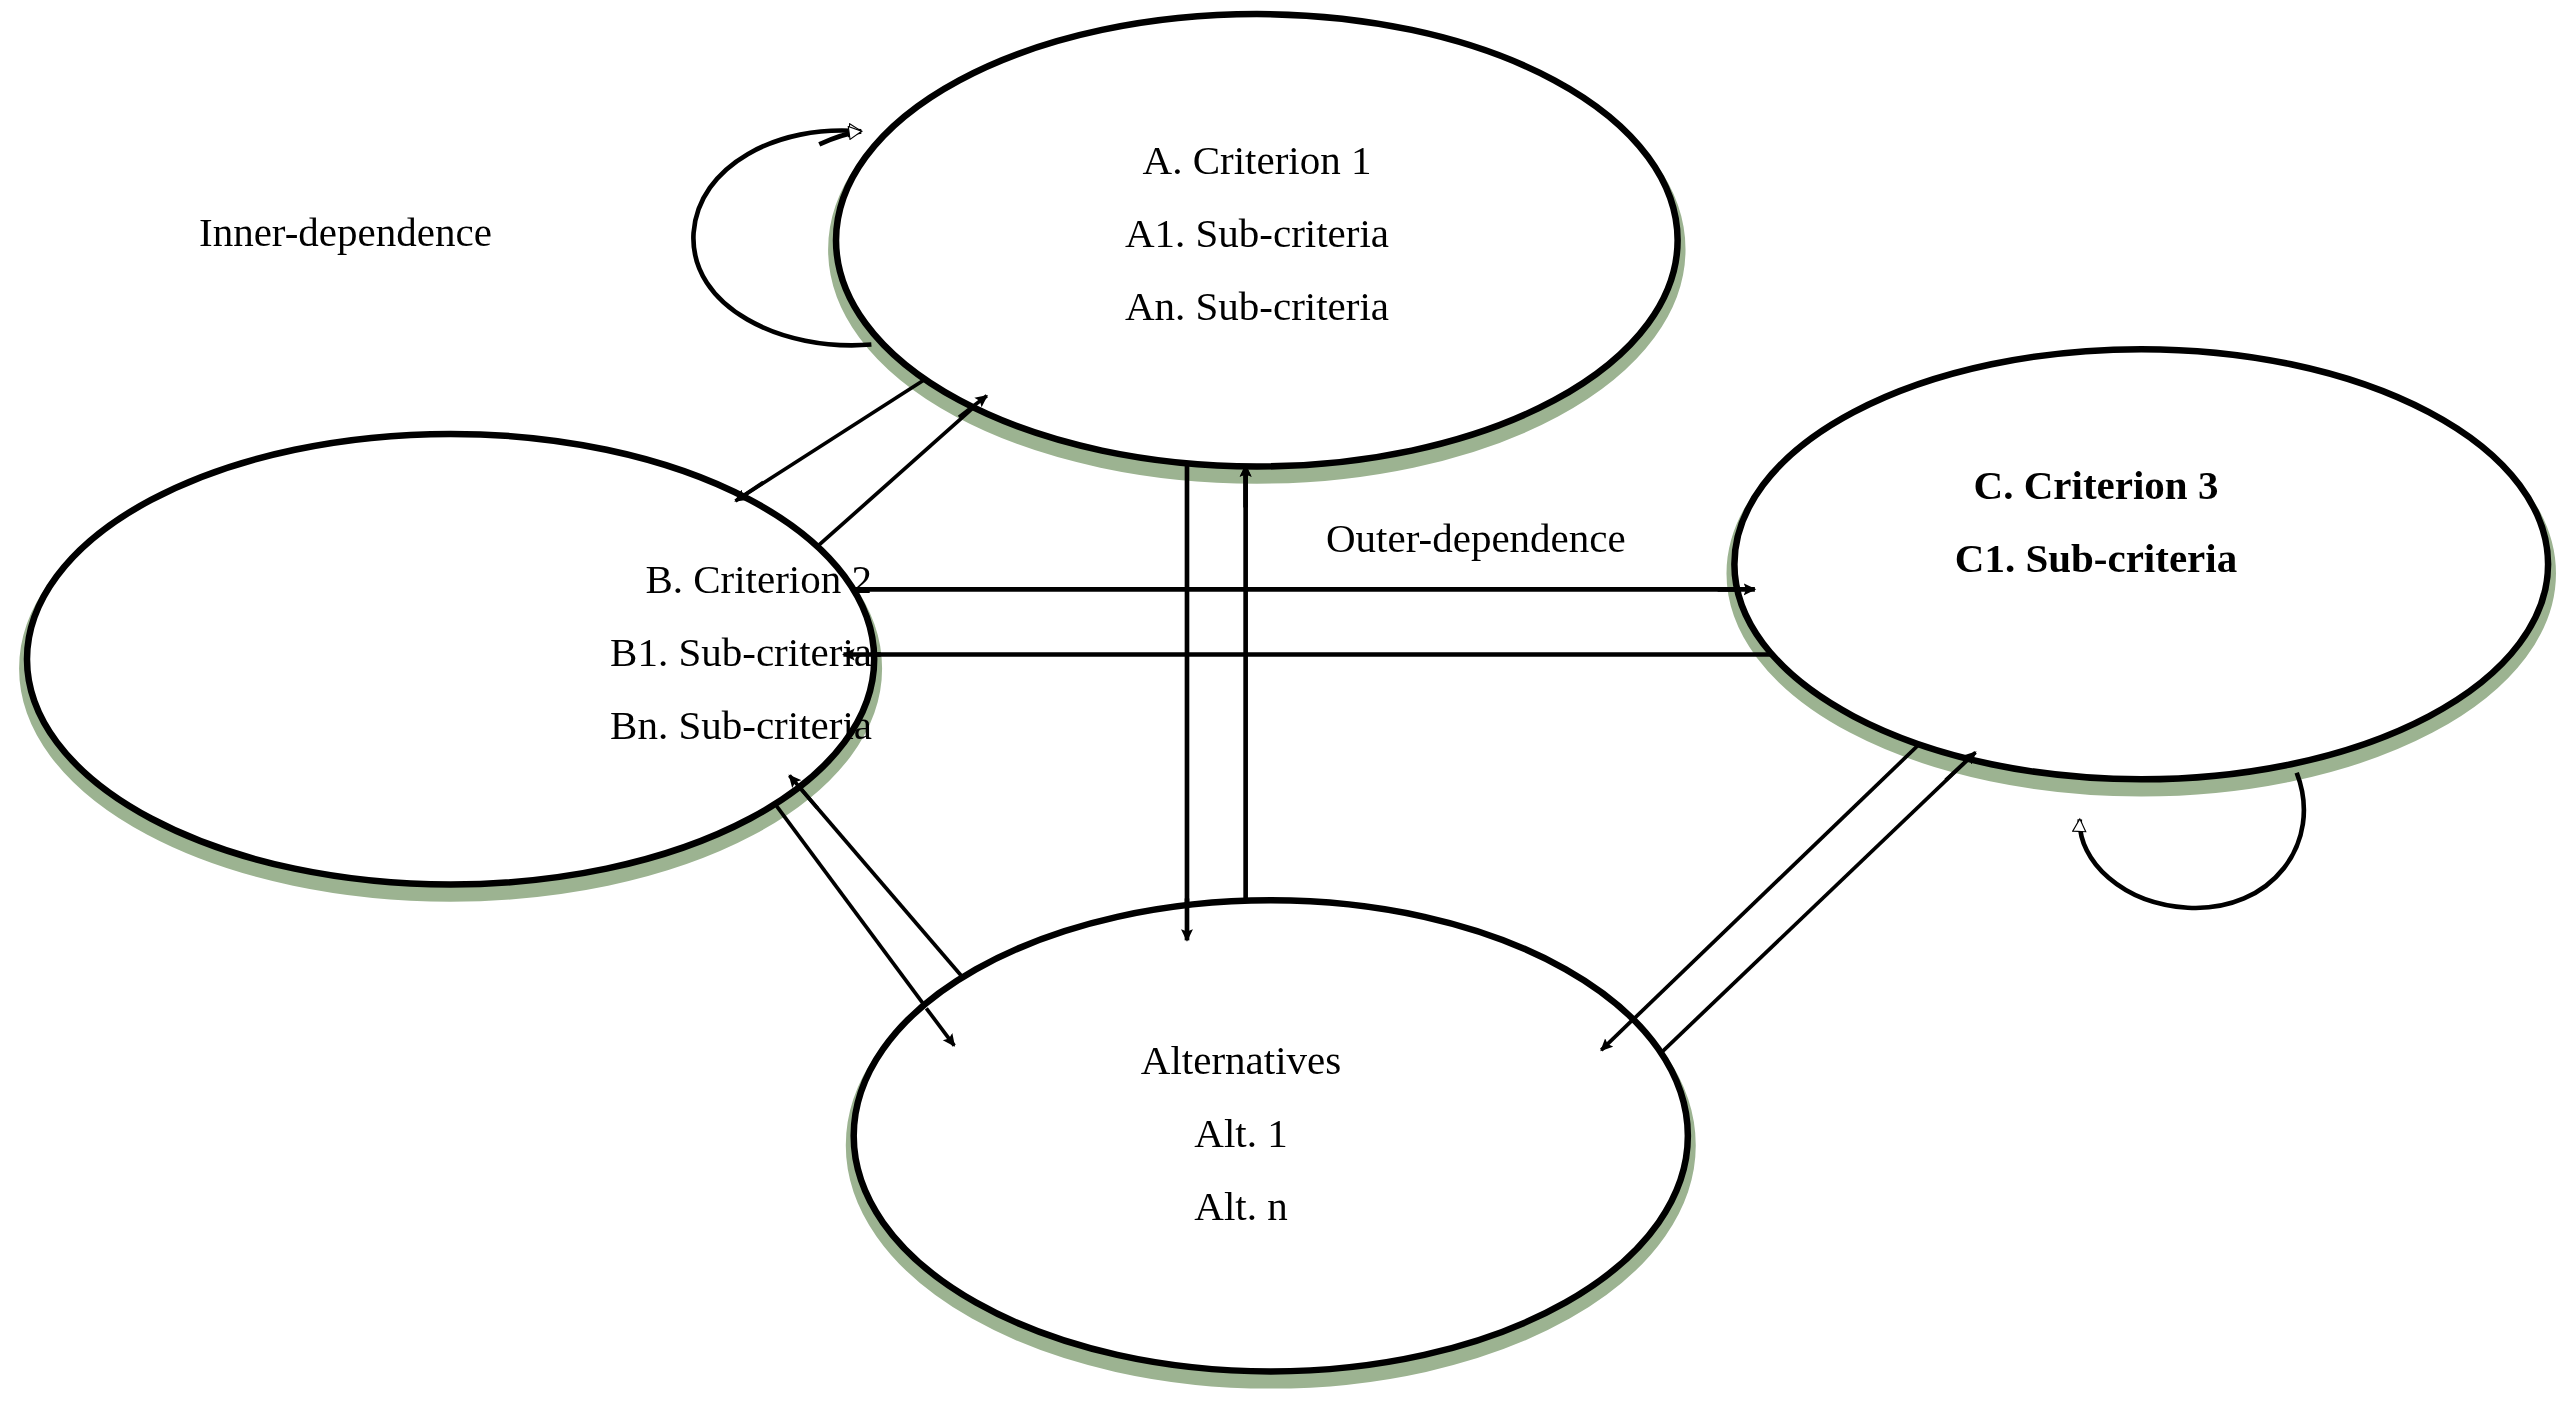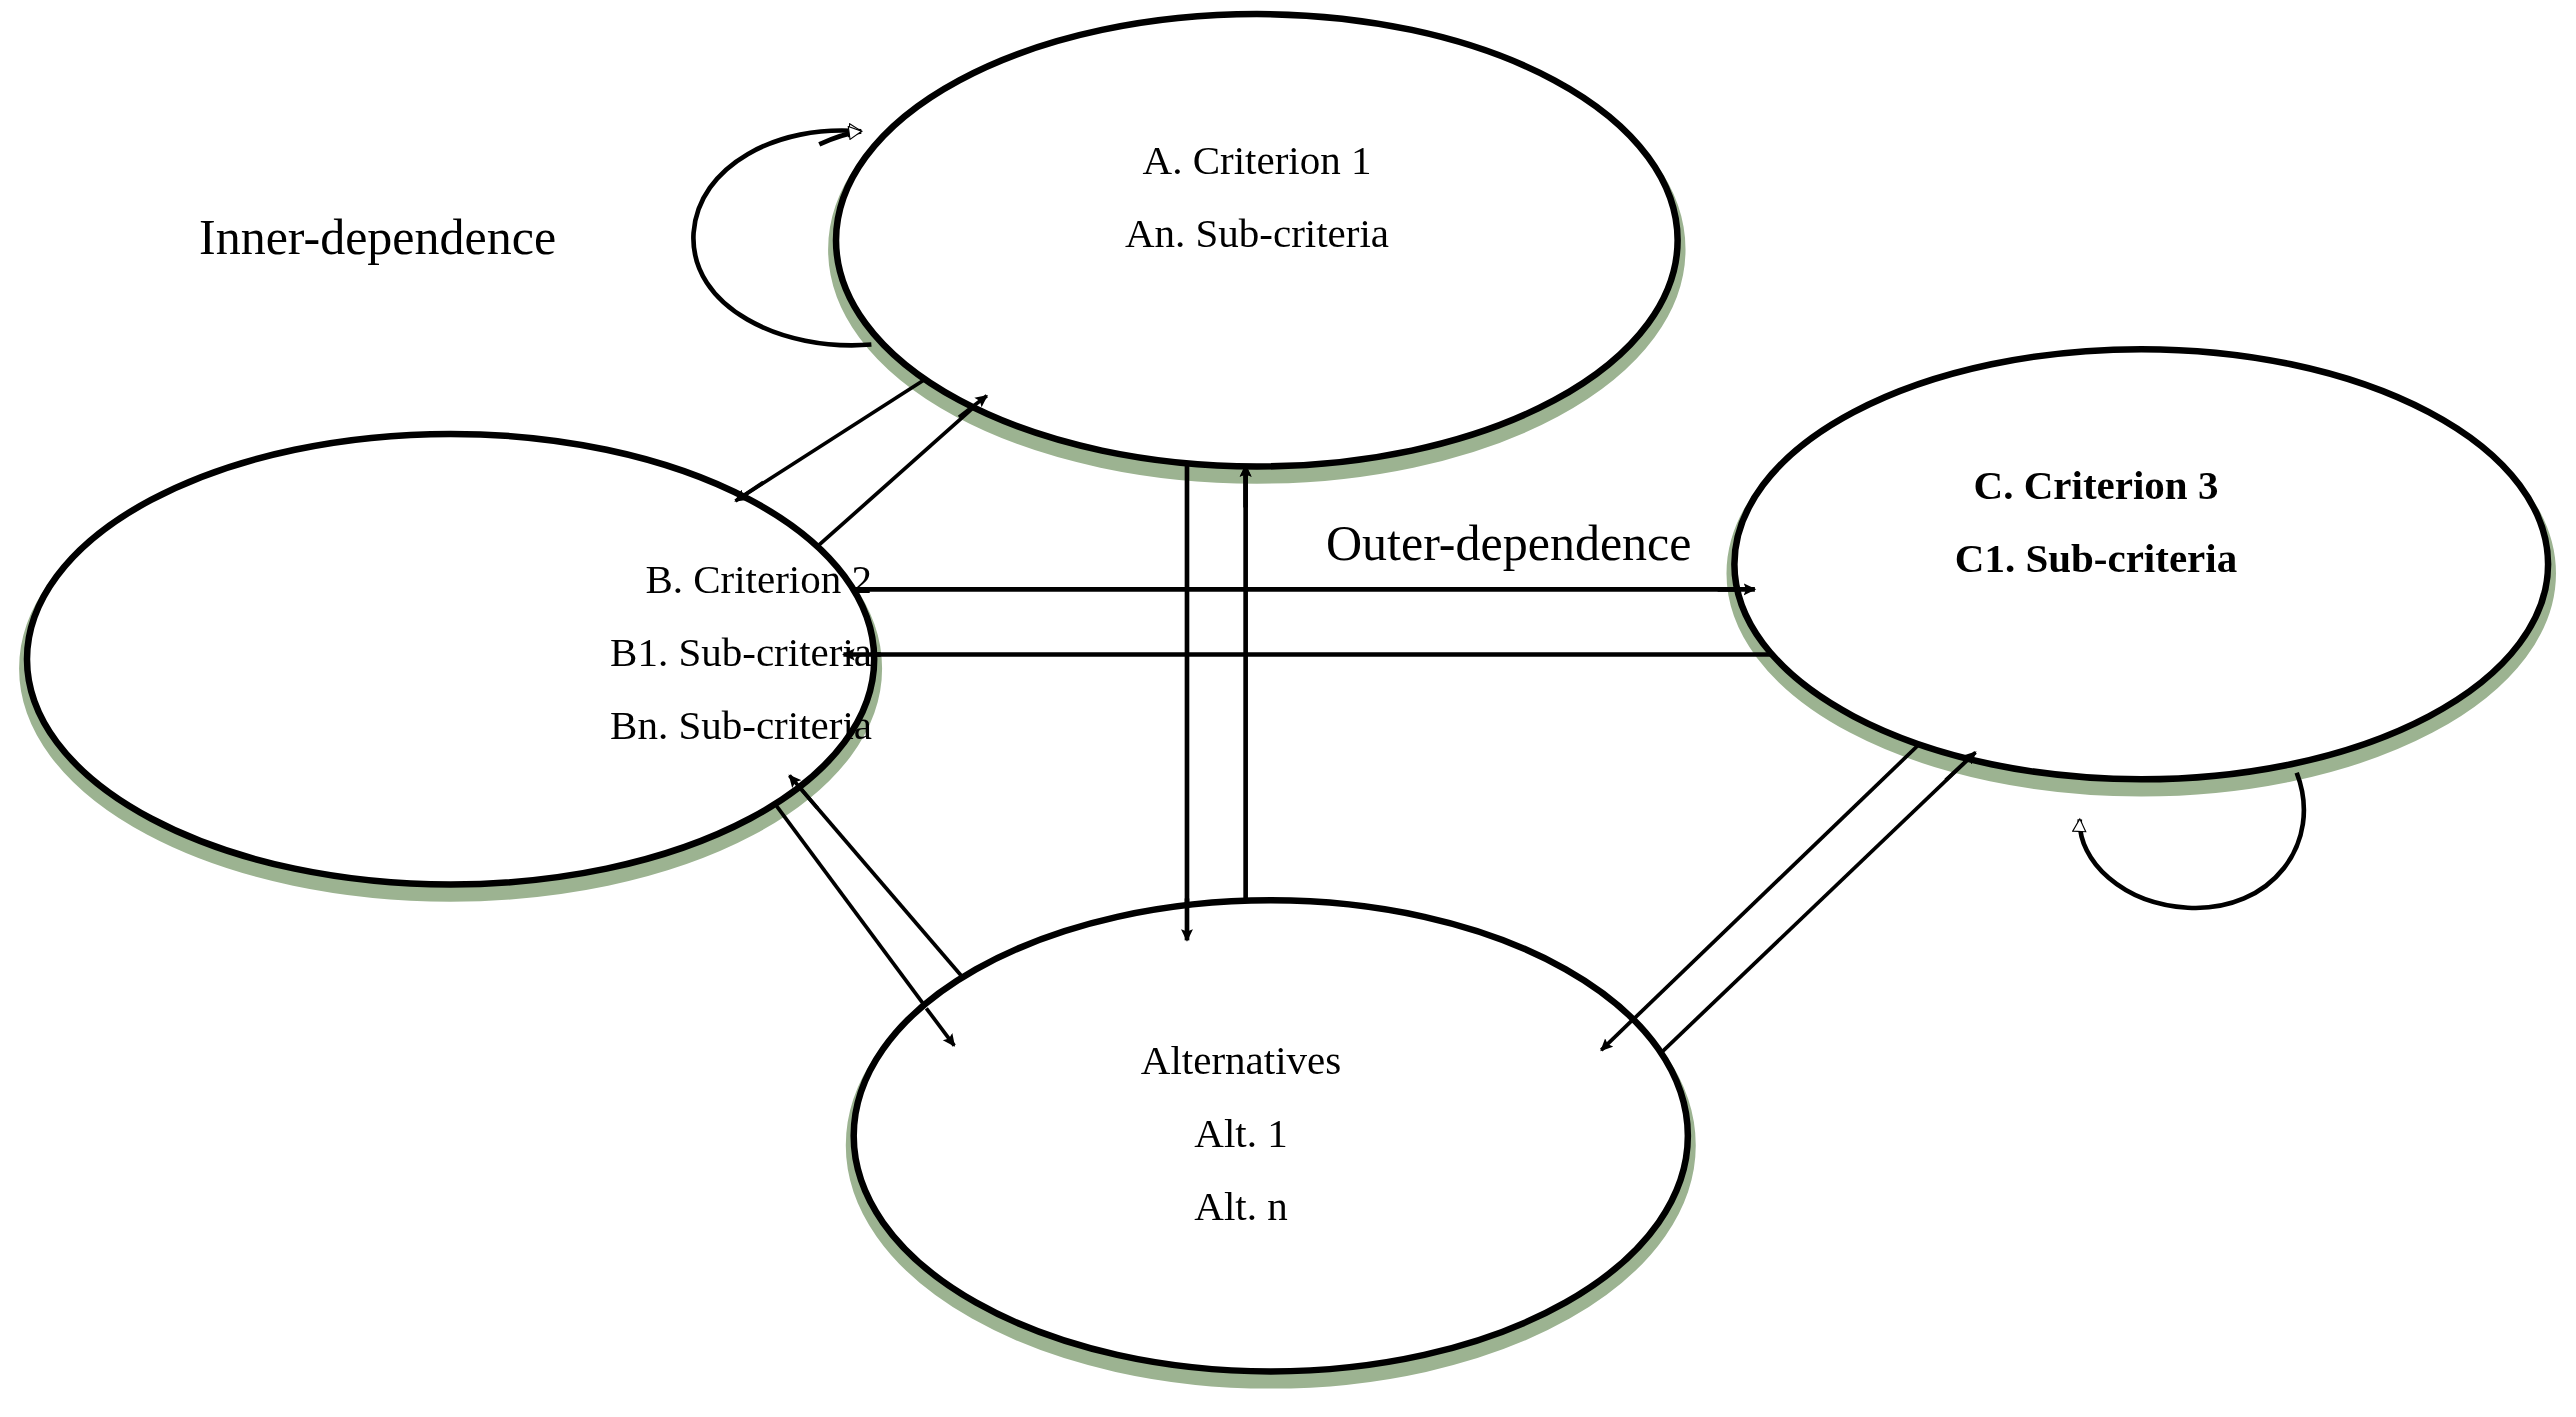--- a/index.html
+++ b/index.html
@@ -42,21 +42,21 @@
     display: block;
     margin: 0;
     padding: 0;
   }
   .node-line.title { margin-bottom: 32px; }
   .node-line.sub1  { margin-bottom: 32px; }
   .edge-label {
     position: absolute;
     color: #000000;
     font-family: "Liberation Serif", "DejaVu Serif", serif;
-    font-size: 50px;
+    font-size: 41px;
     white-space: nowrap;
     line-height: 1;
   }
 </style>
 </head>
 <body>
 
 <div id="diagram-root">
 
   <svg id="diagram-svg" viewBox="0 0 2767 1523" xmlns="http://www.w3.org/2000/svg">
@@ -131,20 +131,21 @@
       <line x1="1755" y1="1094" x2="1720" y2="1128" stroke="#000000" stroke-width="4" marker-end="url(#arrow-solid-big)"></line>
 
       <line x1="2090" y1="838" x2="2122" y2="808" stroke="#000000" stroke-width="4" marker-end="url(#arrow-solid-big)"></line>
 
       <path d="M 880 155 C 895 148, 910 143, 925 141" fill="none" stroke="#000000" stroke-width="5" marker-end="url(#arrow-open)"></path>
     </g>
   </svg>
 
   <div class="node-label-group" style="left:836px; top:140px; width:842px;">
     <span class="node-line title">A.  Criterion  1</span>
+    <span class="node-line sub1">A1. Sub-criteria</span>
     <span class="node-line subn">An. Sub-criteria</span>
   </div>
 
   <div class="node-label-group" style="left:30px; top:559px; width:842px;text-align:right;">
     <span class="node-line title">B.  Criterion  2</span>
     <span class="node-line sub1">B1.  Sub-criteria</span>
     <span class="node-line subn">Bn.  Sub-criteria</span>
   </div>
 
   <div class="node-label-group" style="left:1688px; top:465px; width:816px;font-weight:bold;">

